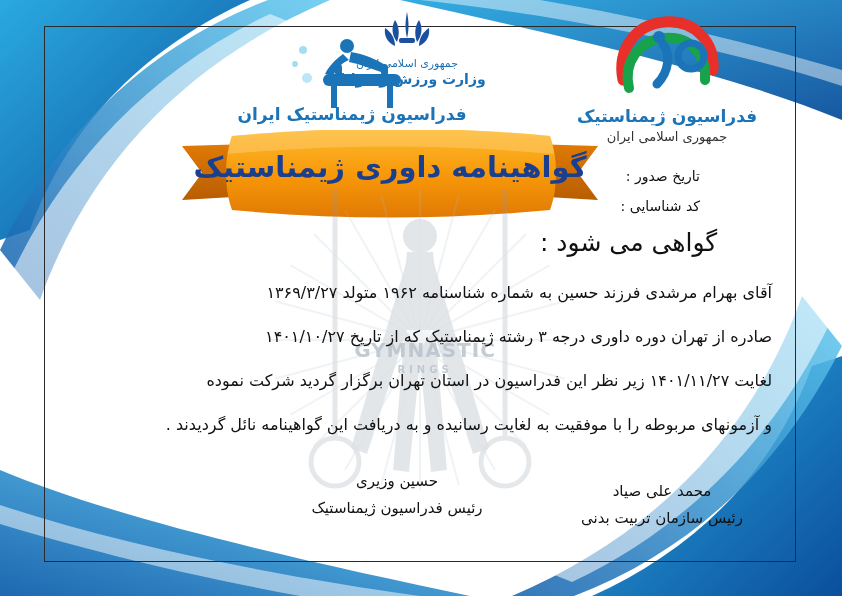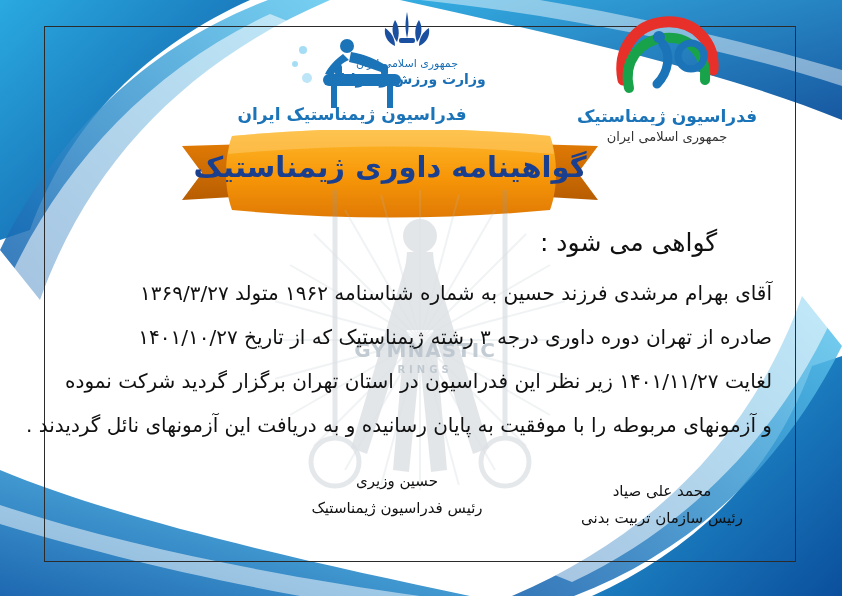--- a/index.html
+++ b/index.html
@@ -175,21 +175,21 @@
     font-weight: normal;
     color: #111;
   }
 
   .body-text {
     position: absolute;
     right: 70px;
     top: 278px;
     width: 700px;
     color: #111;
-    font-size: 20px;
+    font-size: 16px;
     line-height: 30px;
     text-align: right;
     direction: rtl;
   }
   .body-text .line {
     white-space: nowrap;
     margin-bottom: 14px;
   }
   .body-text .line.l3 { padding-right: 0; }
   .body-text .line.l5 { margin-bottom: 0; }
@@ -354,28 +354,32 @@
         <path d="M150,140 L138,280 L154,282 L166,160 Z"></path>
         <path d="M180,140 L192,280 L176,282 L164,160 Z"></path>
       </g>
     </svg>
   </div>
   <div class="watermark-text">
     <span>GYMNASTIC</span>
     <span class="l2">RINGS</span>
   </div>
 
+  <div class="meta">
+    <div class="meta-row">تاریخ صدور :</div>
+    <div class="meta-row">کد شناسایی :</div>
+  </div>
 
   <div class="certify-title">گواهی می شود :</div>
 
   <div class="body-text">
     <div class="line l1">آقای بهرام  مرشدی      فرزند  حسین   به شماره شناسنامه  ۱۹۶۲    متولد  ۱۳۶۹/۳/۲۷</div>
     <div class="line l2">صادره از تهران      دوره داوری درجه ۳   رشته ژیمناستیک که از تاریخ ۱۴۰۱/۱۰/۲۷</div>
     <div class="line l3">لغایت     ۱۴۰۱/۱۱/۲۷   زیر نظر این فدراسیون در استان تهران   برگزار گردید شرکت نموده</div>
-    <div class="line l5">و آزمونهای مربوطه را با موفقیت به پایان رسانیده و به دریافت این آزمونهای نائل گردیدند .</div>
+    <div class="line l5">و آزمونهای مربوطه را با موفقیت به لغایت رسانیده و به دریافت این گواهینامه نائل گردیدند .</div>
   </div>
 
   <div class="sign sign-left">
     <div>حسین وزیری</div>
     <div>رئیس فدراسیون ژیمناستیک</div>
   </div>
   <div class="sign sign-right">
     <div>محمد علی صیاد</div>
     <div>رئیس سازمان تربیت بدنی</div>
   </div>

